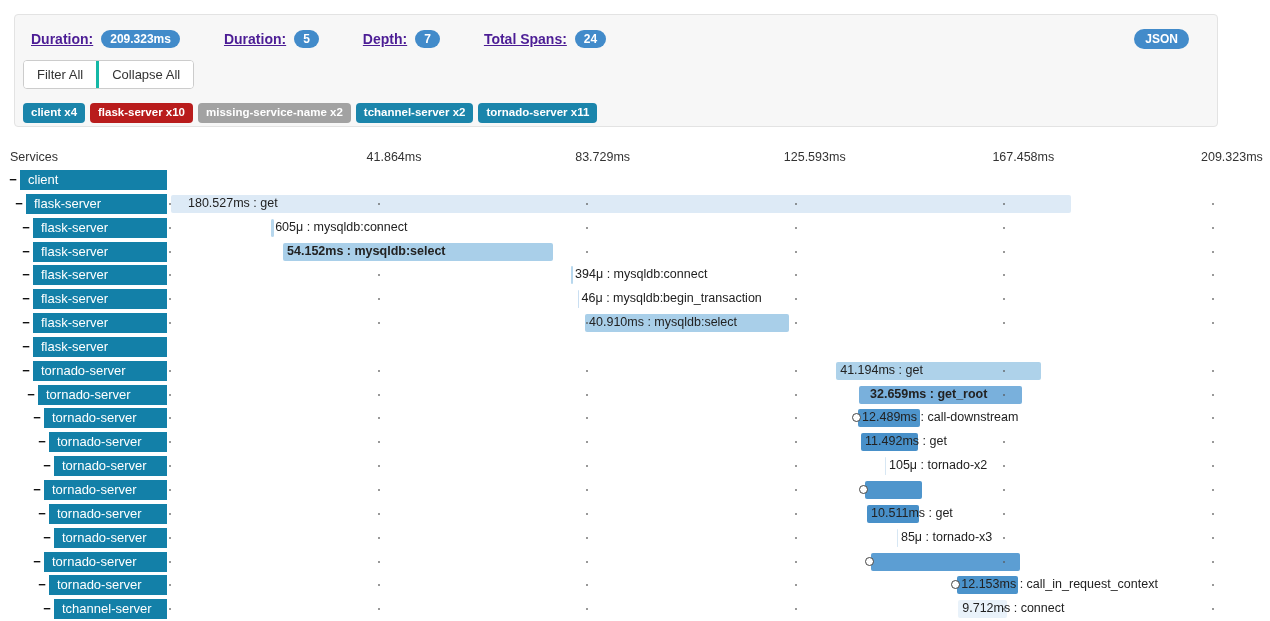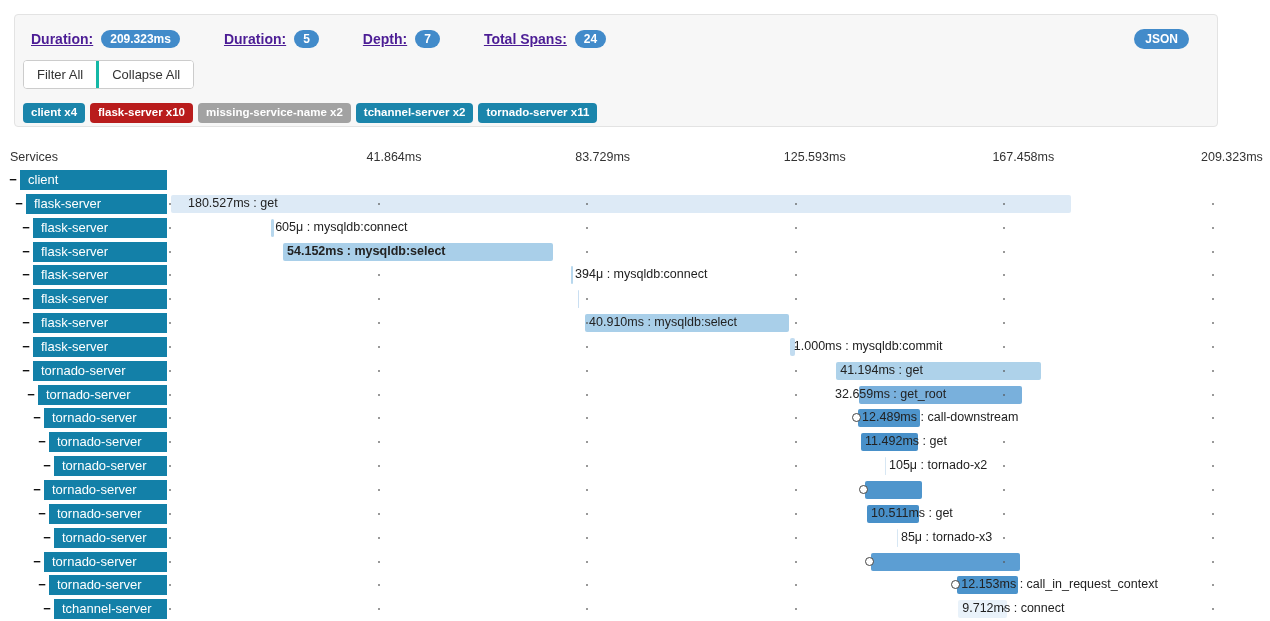--- a/index.html
+++ b/index.html
@@ -166,49 +166,40 @@
         <span class="expander" style="left: 20px;">−</span>
         <div class="service-label" style="left: 33px; width: 134px; background: rgb(19, 128, 168);">flask-server</div>
         <div class="row-timeline">
           <span class="gridline-dot" style="left: -1px;"></span>
           <span class="gridline-dot" style="left: 207.6px;"></span>
           <span class="gridline-dot" style="left: 416.2px;"></span>
           <span class="gridline-dot" style="left: 624.8px;"></span>
           <span class="gridline-dot" style="left: 833.4px;"></span>
           <span class="gridline-dot" style="left: 1042px;"></span>
           <div class="span-bar" style="left: 407.587px; width: 1px; background: rgb(202, 223, 242);"></div>
+          <span class="span-text" style="left: 411.587px;">46μ : mysqldb:begin_transaction</span>
         </div>
       </div>
       <div class="trace-row">
         <span class="expander" style="left: 20px;">−</span>
         <div class="service-label" style="left: 33px; width: 134px; background: rgb(19, 128, 168);">flask-server</div>
         <div class="row-timeline">
           <span class="gridline-dot" style="left: -1px;"></span>
           <span class="gridline-dot" style="left: 207.6px;"></span>
           <span class="gridline-dot" style="left: 416.2px;"></span>
           <span class="gridline-dot" style="left: 624.8px;"></span>
           <span class="gridline-dot" style="left: 833.4px;"></span>
           <span class="gridline-dot" style="left: 1042px;"></span>
           <div class="span-bar" style="left: 415.061px; width: 203.843px; background: rgb(169, 207, 233);"></div>
           <span class="span-text" style="left: 419.061px;">40.910ms : mysqldb:select</span>
         </div>
       </div>
       <div class="trace-row">
         <span class="expander" style="left: 20px;">−</span>
         <div class="service-label" style="left: 33px; width: 134px; background: rgb(19, 128, 168);">flask-server</div>
-        <div class="row-timeline">
-          <span class="gridline-dot" style="left: -1px;"></span>
-          <span class="gridline-dot" style="left: 207.6px;"></span>
-          <span class="gridline-dot" style="left: 416.2px;"></span>
-          <span class="gridline-dot" style="left: 624.8px;"></span>
-          <span class="gridline-dot" style="left: 833.4px;"></span>
-          <span class="gridline-dot" style="left: 1042px;"></span>
-          <div class="span-bar" style="left: 619.852px; width: 4.98273px; background: rgb(194, 220, 240);"></div>
-          <span class="span-text" style="left: 623.852px;">1.000ms : mysqldb:commit</span>
-        </div>
       </div>
       <div class="trace-row">
         <span class="expander" style="left: 20px;">−</span>
         <div class="service-label" style="left: 33px; width: 134px; background: rgb(19, 128, 168);">tornado-server</div>
         <div class="row-timeline">
           <span class="gridline-dot" style="left: -1px;"></span>
           <span class="gridline-dot" style="left: 207.6px;"></span>
           <span class="gridline-dot" style="left: 416.2px;"></span>
           <span class="gridline-dot" style="left: 624.8px;"></span>
           <span class="gridline-dot" style="left: 833.4px;"></span>
@@ -221,21 +212,21 @@
         <span class="expander" style="left: 25px;">−</span>
         <div class="service-label" style="left: 38px; width: 129px; background: rgb(19, 128, 168);">tornado-server</div>
         <div class="row-timeline">
           <span class="gridline-dot" style="left: -1px;"></span>
           <span class="gridline-dot" style="left: 207.6px;"></span>
           <span class="gridline-dot" style="left: 416.2px;"></span>
           <span class="gridline-dot" style="left: 624.8px;"></span>
           <span class="gridline-dot" style="left: 833.4px;"></span>
           <span class="gridline-dot" style="left: 1042px;"></span>
           <div class="span-bar" style="left: 689.112px; width: 162.731px; background: rgb(121, 176, 220);"></div>
-          <span class="span-text" style="left: 665px;">32.659ms : get_root</span>
+          <span class="span-text" style="left: 700px; font-weight: bold;">32.659ms : get_root</span>
         </div>
       </div>
       <div class="trace-row">
         <span class="expander" style="left: 31px;">−</span>
         <div class="service-label" style="left: 44px; width: 123px; background: rgb(19, 128, 168);">tornado-server</div>
         <div class="row-timeline">
           <span class="gridline-dot" style="left: -1px;"></span>
           <span class="gridline-dot" style="left: 207.6px;"></span>
           <span class="gridline-dot" style="left: 416.2px;"></span>
           <span class="gridline-dot" style="left: 624.8px;"></span>

